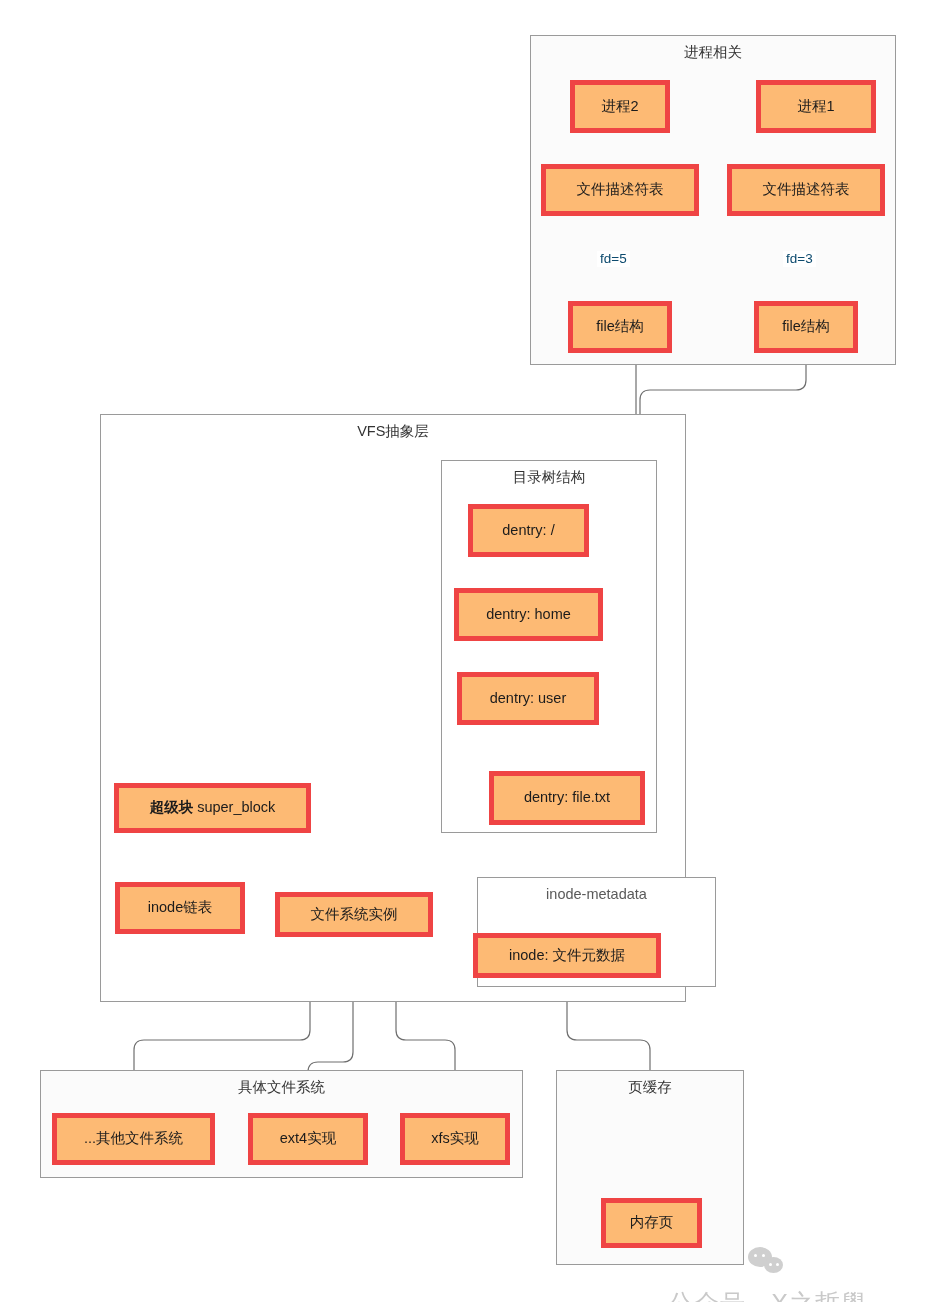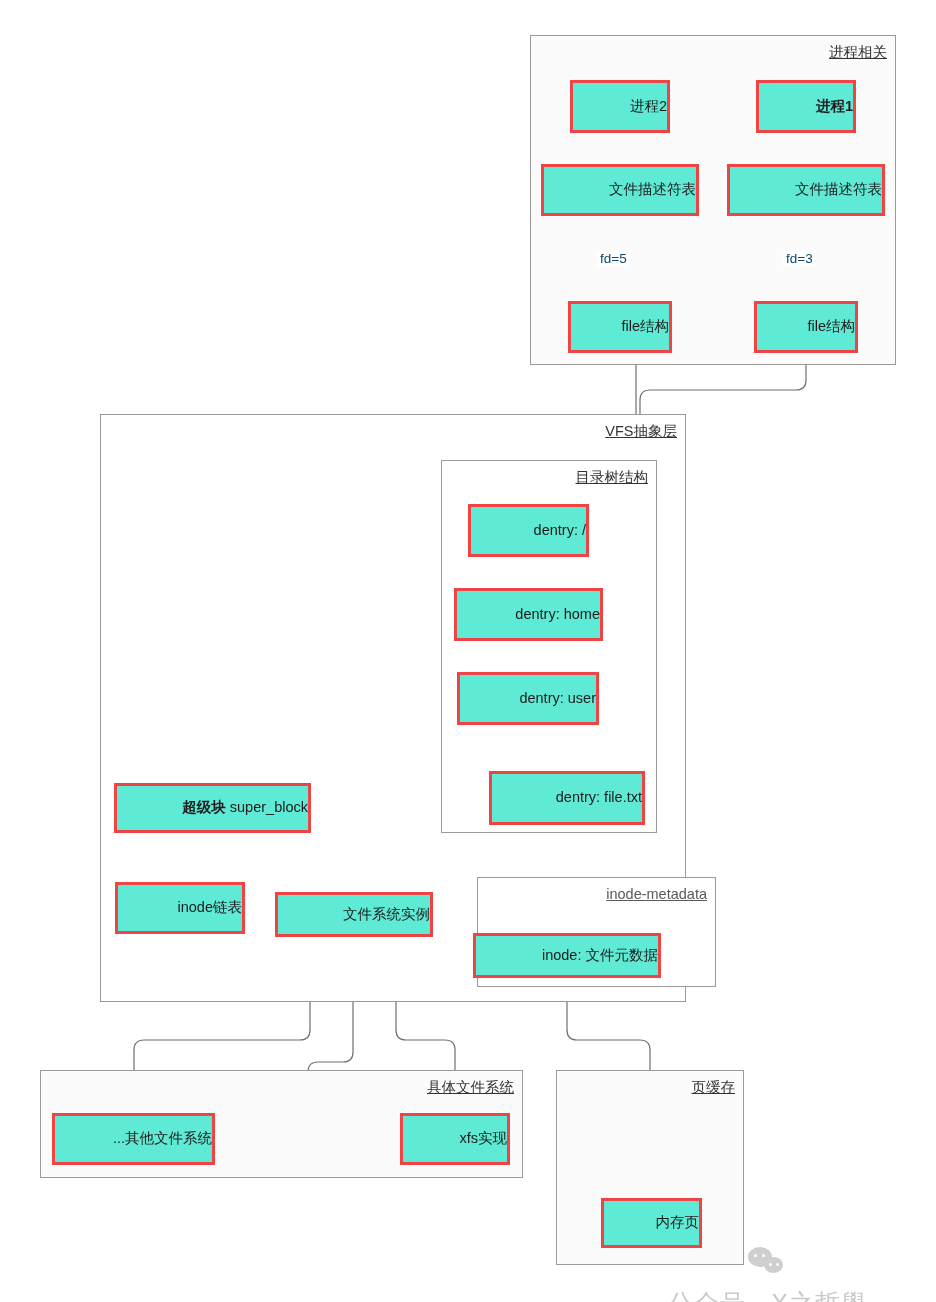--- a/index.html
+++ b/index.html
@@ -25,39 +25,38 @@
     border: 1px solid #9a9a9a;
     box-sizing: border-box;
   }
   .group.plain {
     background: #ffffff;
   }
   .group-title {
     position: absolute;
     top: 7px;
     left: 0;
-    right: 8px;
-    text-align: right;
+    right: 0;
+    text-align: center;
     font-size: 14.5px;
     color: #333333;
     line-height: 18px;
     white-space: nowrap;
-    text-decoration: underline;
   }
   .group-title.muted { color: #5a5a5a; }
 
   
   .node {
     position: absolute;
-    background: #5eead4;
-    border: 3px solid #ef4444;
+    background: #fdba74;
+    border: 5px solid #ef4444;
     box-sizing: border-box;
     display: flex;
     align-items: center;
-    justify-content: flex-end;
+    justify-content: center;
     font-size: 14.5px;
     color: #1c1c1c;
     text-align: center;
     line-height: 1.2;
   }
   .node.strong b { font-weight: 700; }
 
   
   .edge-label {
     position: absolute;
@@ -170,21 +169,21 @@
   </svg>
 
   <div class="group" style="left:530px; top:35px; width:366px; height:330px;">
     <div class="group-title">进程相关</div>
   </div>
 
   <div class="node" style="left:570px; top:80px; width:100px; height:53px;">
     <span>进程2</span>
   </div>
 
-  <div class="node" style="left:756px; top:80px; width:100px; height:53px;font-weight:bold;">
+  <div class="node" style="left:756px; top:80px; width:120px; height:53px;">
     <span>进程1</span>
   </div>
 
   <div class="node" style="left:541px; top:164px; width:158px; height:52px;">
     <span>文件描述符表</span>
   </div>
 
   <div class="node" style="left:727px; top:164px; width:158px; height:52px;">
     <span>文件描述符表</span>
   </div>
@@ -252,20 +251,23 @@
   </div>
 
   <div class="group" style="left:40px; top:1070px; width:483px; height:108px;">
     <div class="group-title">具体文件系统</div>
   </div>
 
   <div class="node" style="left:52px; top:1113px; width:163px; height:52px;">
     <span>...其他文件系统</span>
   </div>
 
+  <div class="node" style="left:248px; top:1113px; width:120px; height:52px;">
+    <span>ext4实现</span>
+  </div>
 
   <div class="node" style="left:400px; top:1113px; width:110px; height:52px;">
     <span>xfs实现</span>
   </div>
 
   <div class="group" style="left:556px; top:1070px; width:188px; height:195px;">
     <div class="group-title">页缓存</div>
   </div>
 
 

